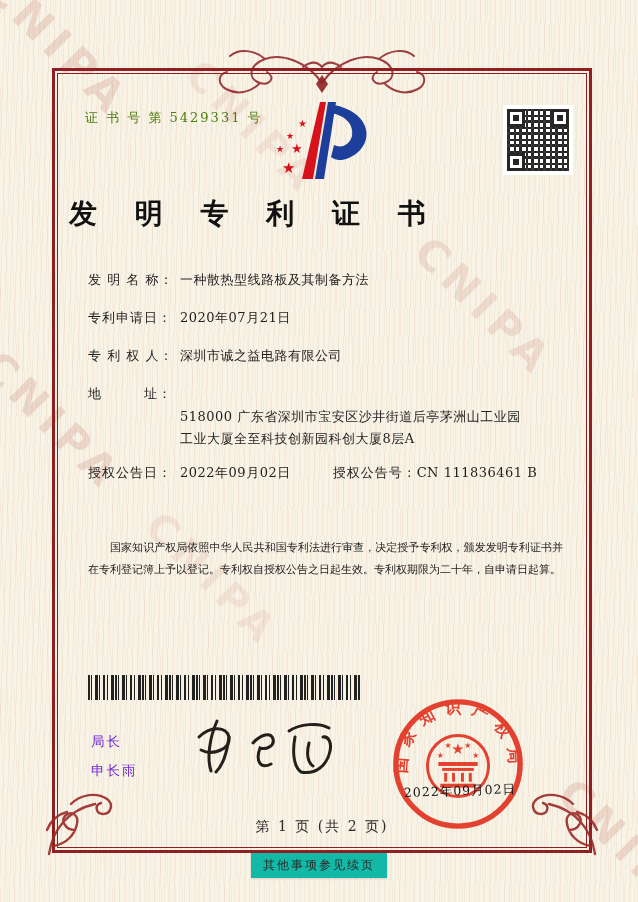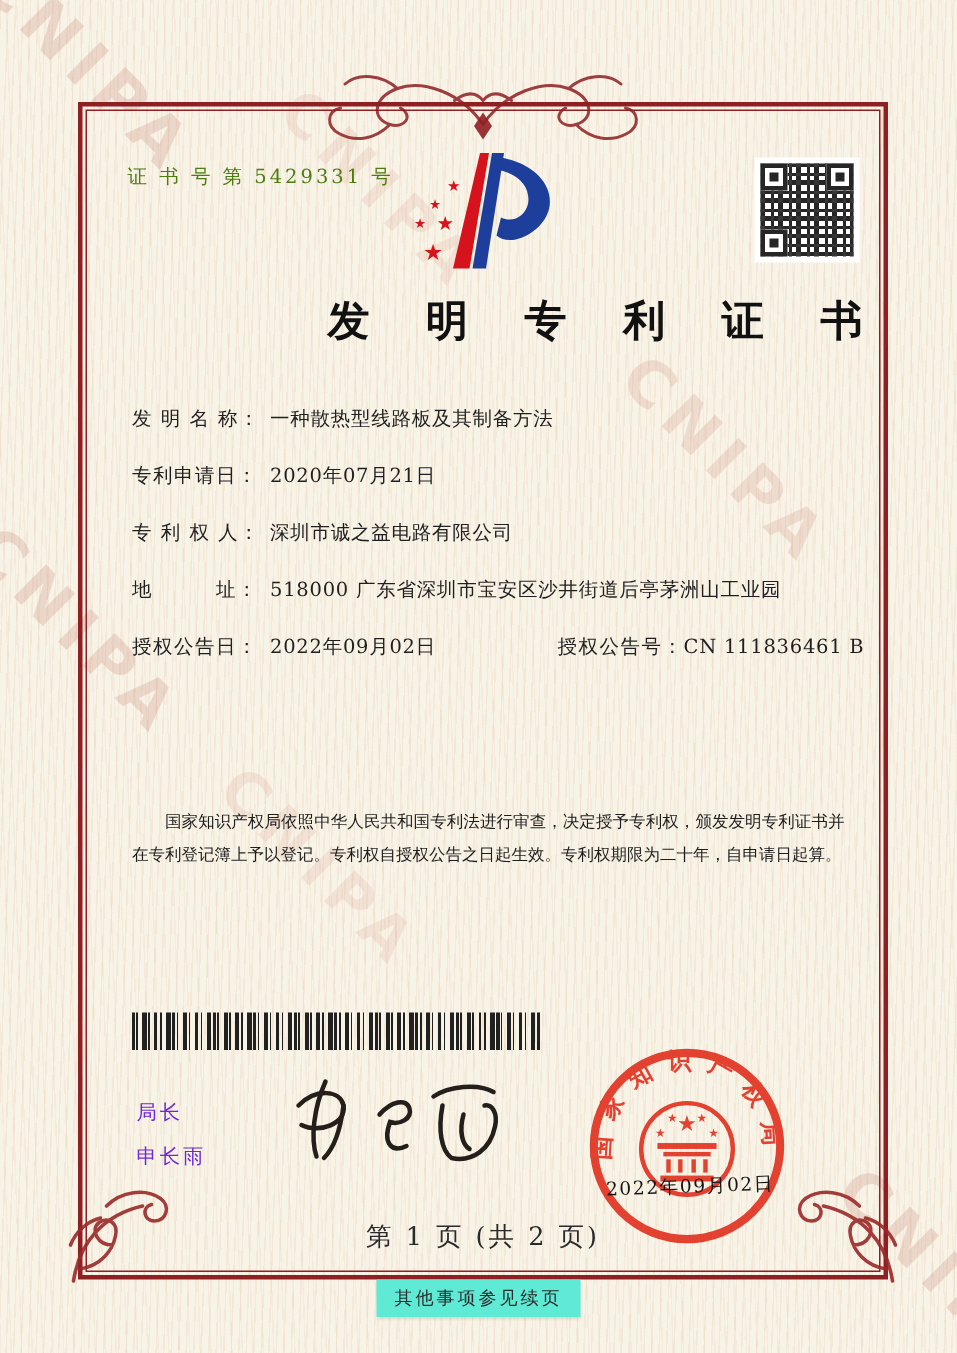--- a/index.html
+++ b/index.html
@@ -44,50 +44,50 @@
   .logo{position:absolute;left:50%;top:26px;transform:translateX(-50%);}
   .qr-box{position:absolute;right:16px;top:34px;width:66px;height:66px;background:#fff;padding:2px;}
   .qr{position:relative;width:62px;height:62px;margin:2px;
       background-image:
         repeating-linear-gradient(0deg,#141414 0 3px,transparent 3px 6px,#141414 6px 8px,transparent 8px 12px),
         repeating-linear-gradient(90deg,#141414 0 3px,transparent 3px 7px,#141414 7px 9px,transparent 9px 12px);
       background-blend-mode:screen;opacity:.92;}
   .qr .finder{position:absolute;width:12px;height:12px;border:3px solid #141414;background:#fff;}
   .qr .finder::after{content:"";position:absolute;left:3px;top:3px;width:6px;height:6px;background:#141414;}
   .qr .f-tl{left:0;top:0;} .qr .f-tr{right:0;top:0;} .qr .f-bl{left:0;bottom:0;}
-  .title{position:absolute;left:0;right:0;top:124px;text-align:right;
+  .title{position:absolute;left:0;right:0;top:124px;text-align:left;
          font-size:28px;font-weight:bold;letter-spacing:14px;color:#111;text-indent:14px;}
   .fields{position:absolute;left:33px;right:26px;top:200px;font-size:13px;color:#1f1f1f;}
   .field-row{margin-bottom:20px;line-height:18px;white-space:nowrap;}
   .field-label{display:inline-block;min-width:92px;letter-spacing:1px;}
   .field-value{letter-spacing:0.5px;}
-  .addr-lines{display:inline-block;vertical-align:top;white-space:normal;}
+  .addr-lines{display:inline-block;vertical-align:top;white-space:normal;margin-top:23px;}
   .grant-pair2{margin-left:42px;}
   .paras{position:absolute;left:33px;right:26px;top:466px;
          font-size:11px;line-height:22px;text-align:justify;color:#1d1d1d;}
   .paras p{margin:0;text-indent:2em;}
   .barcode{position:absolute;left:33px;top:604px;width:272px;height:25px;opacity:.95;
     background-image:repeating-linear-gradient(90deg,
       #161616 0 2px, transparent 2px 3px,
       #161616 3px 4px, transparent 4px 7px,
       #161616 7px 10px, transparent 10px 11px,
       #161616 11px 12px, transparent 12px 15px,
       #161616 15px 17px, transparent 17px 19px,
       #161616 19px 20px, transparent 20px 23px,
       #161616 23px 26px, transparent 26px 27px);}
   .signoff{position:absolute;left:36px;top:662px;font-size:13.5px;color:#6d28d9;}
   .signoff div{margin-bottom:11px;letter-spacing:2px;}
   .signature{position:absolute;left:128px;top:638px;}
   .seal{position:absolute;left:334px;top:624px;width:138px;height:138px;}
   .seal-date{position:absolute;left:334px;top:712px;width:142px;text-align:center;
              font-size:12.5px;color:#151515;transform:rotate(-2deg);letter-spacing:1px;}
   .page-info{position:absolute;left:0;right:0;bottom:14px;text-align:center;
-             font-size:17px;color:#2a2a2a;letter-spacing:2px;}
+             font-size:14px;color:#2a2a2a;letter-spacing:2px;}
   .continuation{position:absolute;left:50%;top:853px;transform:translateX(-50%);
-                z-index:7;background:#5eead4;padding:4px 12px;font-size:12px;
+                z-index:7;background:#14b8a6;padding:4px 12px;font-size:12px;
                 color:#2a2a2a;letter-spacing:2px;box-shadow:0 1px 2px rgba(0,0,0,0.12);}
 </style>
 </head>
 <body>
 
 <div class="page">
 
   <span class="watermark" style="left:-34px;top:18px;font-size:44px;">CNIPA</span>
   <span class="watermark" style="left:168px;top:104px;font-size:40px;color:rgba(197,125,108,0.14);">CNIPA</span>
   <span class="watermark" style="left:396px;top:282px;font-size:42px;color:rgba(197,125,108,0.20);">CNIPA</span>
@@ -163,24 +163,24 @@
         <div class="field-row">
           <span class="field-label">发 明 名 称：</span><span class="field-value">一种散热型线路板及其制备方法</span>
         </div>
         <div class="field-row">
           <span class="field-label">专利申请日：</span><span class="field-value">2020年07月21日</span>
         </div>
         <div class="field-row">
           <span class="field-label">专 利 权 人：</span><span class="field-value">深圳市诚之益电路有限公司</span>
         </div>
         <div class="field-row" style="margin-bottom:16px;">
-          <span class="field-label" style="vertical-align:top;">地　　　址：</span><span class="addr-lines"><span class="field-value" style="display:block;margin-bottom:4px;">518000 广东省深圳市宝安区沙井街道后亭茅洲山工业园</span></span>
-        </div>
-        <div class="field-row">
-          <span class="field-label">授权公告日：</span><span class="field-value">2022年09月02日</span><span class="grant-pair2"><span class="field-label" style="min-width:0;margin-left:39px;">授权公告号：</span><span class="field-value">CN 111836461 B</span></span>
+          <span class="field-label" style="vertical-align:top;">地　　　址：</span><span class="addr-lines"><span class="field-value" style="display:block;margin-bottom:4px;">518000 广东省深圳市宝安区沙井街道后亭茅洲山工业园</span><span class="field-value" style="display:block;">工业大厦全至科技创新园科创大厦8层A</span></span>
+        </div>
+        <div class="field-row">
+          <span class="field-label">授权公告日：</span><span class="field-value">2022年09月02日</span><span class="grant-pair2"><span class="field-label" style="min-width:0;">授权公告号：</span><span class="field-value">CN 111836461 B</span></span>
         </div>
       </div>
 
       <div class="paras">
         <p>国家知识产权局依照中华人民共和国专利法进行审查，决定授予专利权，颁发发明专利证书并在专利登记簿上予以登记。专利权自授权公告之日起生效。专利权期限为二十年，自申请日起算。</p>
       </div>
 
       <div class="barcode"></div>
 
       <div class="signoff">

